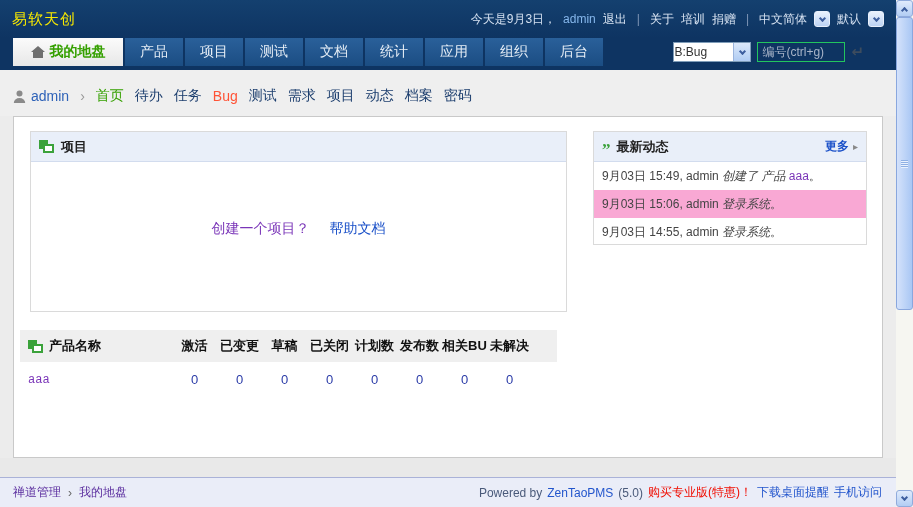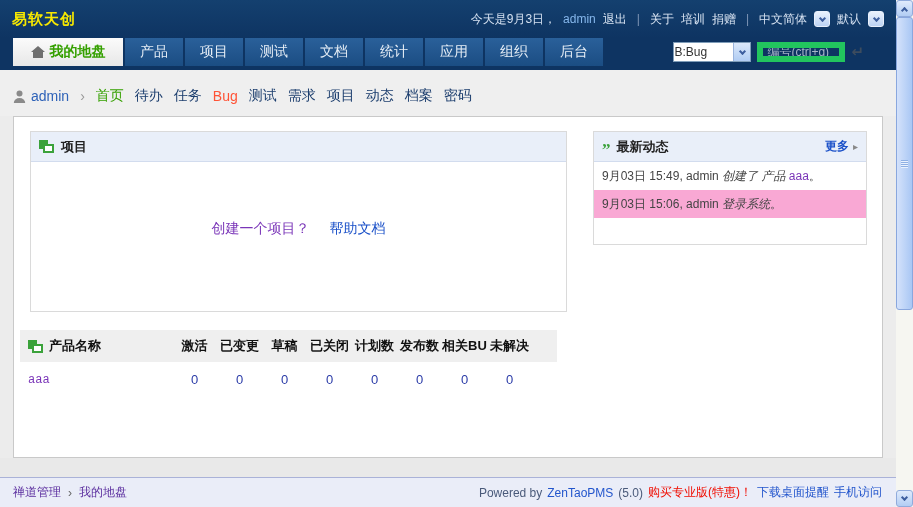--- a/index.html
+++ b/index.html
@@ -3,41 +3,41 @@
 <meta charset="utf-8">
 <style>
   * { margin:0; padding:0; box-sizing:border-box; }
   html,body { width:913px; height:507px; overflow:hidden; }
   body { font-family:"Liberation Sans","DejaVu Sans",sans-serif; background:#ececec; }
   .page { position:relative; width:913px; height:507px; overflow:hidden; }
   .content-col { position:absolute; left:0; top:0; width:896px; height:507px; }
 
   
   .topbar { height:38px; background:linear-gradient(#14406f,#0e3462); display:flex; align-items:center; padding:0 12px; }
-  .logo { color:#f7e800; font-size:15px; font-weight:bold; letter-spacing:1px; }
+  .logo { color:#f7e800; font-size:15px; font-weight:normal; letter-spacing:1px; }
   .topbar-right { margin-left:auto; display:flex; align-items:center; gap:7px; font-size:12px; color:#d5e1f1; }
   .topbar-right .sep { color:#7e95b6; margin:0 3px; }
   .top-link { color:#dbe6f4; text-decoration:none; cursor:pointer; }
   .top-user { color:#86b7ec; cursor:pointer; }
   .combo-btn { width:16px; height:16px; border:1px solid #e8f0fc; border-radius:3px;
     background:linear-gradient(#e9f1fd,#bdd3f3); display:flex; align-items:center; justify-content:center; cursor:pointer; }
   .chev { width:5px; height:5px; border-left:2px solid #3d5e9e; border-bottom:2px solid #3d5e9e; transform:rotate(-45deg); margin-top:-2px; }
 
   
   .tabrow { height:32px; background:#0e3462; display:flex; align-items:flex-start; padding-left:13px; }
   .tab { height:28px; width:58px; margin-right:2px; background:linear-gradient(#2a609a,#1b4d83);
     color:#e6eef6; font-size:14px; display:flex; align-items:center; justify-content:center; cursor:pointer; }
   .tab.active { width:110px; background:linear-gradient(#fbfbfb,#e7e7e7); color:#35a000; font-weight:bold; gap:5px; }
   .home-ico { width:14px; height:12px; display:inline-block; }
   .searchbox { margin-left:auto; margin-right:32px; display:flex; align-items:center; gap:6px; height:28px; }
   .mod-select { width:78px; height:20px; background:#fff; border:1px solid #7f9db9; display:flex; align-items:center; cursor:pointer; }
   .mod-select .val { flex:1; font-size:12px; color:#333; }
   .mod-select .dd { width:17px; height:18px; background:linear-gradient(#dce9fb,#b0ccf3); border-left:1px solid #9ab4dd;
      display:flex; align-items:center; justify-content:center; }
-  .id-input { width:88px; height:20px; background:transparent; border:6px solid #22c55e; color:#a8b4c8;
+  .id-input { width:88px; height:20px; background:transparent; border:1px solid #22c55e; color:#a8b4c8;
      font-size:12px; padding:0 4px; font-family:"Liberation Sans",sans-serif; }
   .id-input::placeholder { color:#a8b4c8; }
   .go-btn { color:#3d4c5e; font-size:15px; font-weight:bold; cursor:pointer; line-height:20px; }
 
   
   .crumbrow { height:46px; background:#efefef; display:flex; align-items:center; padding:6px 0 0 13px; gap:11px; font-size:14px; }
   .crumb-user { color:#2e62b8; cursor:pointer; display:flex; align-items:center; gap:5px; }
   .crumb-sep { color:#999; }
   .bc-link { color:#1c3e6e; cursor:pointer; text-decoration:none; }
   .bc-link.green { color:#35a000; }
@@ -225,20 +225,25 @@
             <span>9月03日 15:49,</span>
             <span>admin</span>
             <span class="act-action">创建了 产品</span>
             <span class="act-obj">aaa</span><span>。</span>
           </div>
           <div class="act-row alt">
             <span>9月03日 15:06,</span>
             <span>admin</span>
             <span class="act-action">登录系统</span><span>。</span>
           </div>
+          <div class="act-row">
+            <span>9月03日 14:55,</span>
+            <span>admin</span>
+            <span class="act-action">登录系统</span><span>。</span>
+          </div>
         </div>
 
         <div id="product-table">
           <div class="tbl-head">
             <span class="name-col">
               <span class="win-ico">
                   <span class="b1"></span>
                   <span class="b2"></span>
                 </span>
               <span>产品名称</span>

